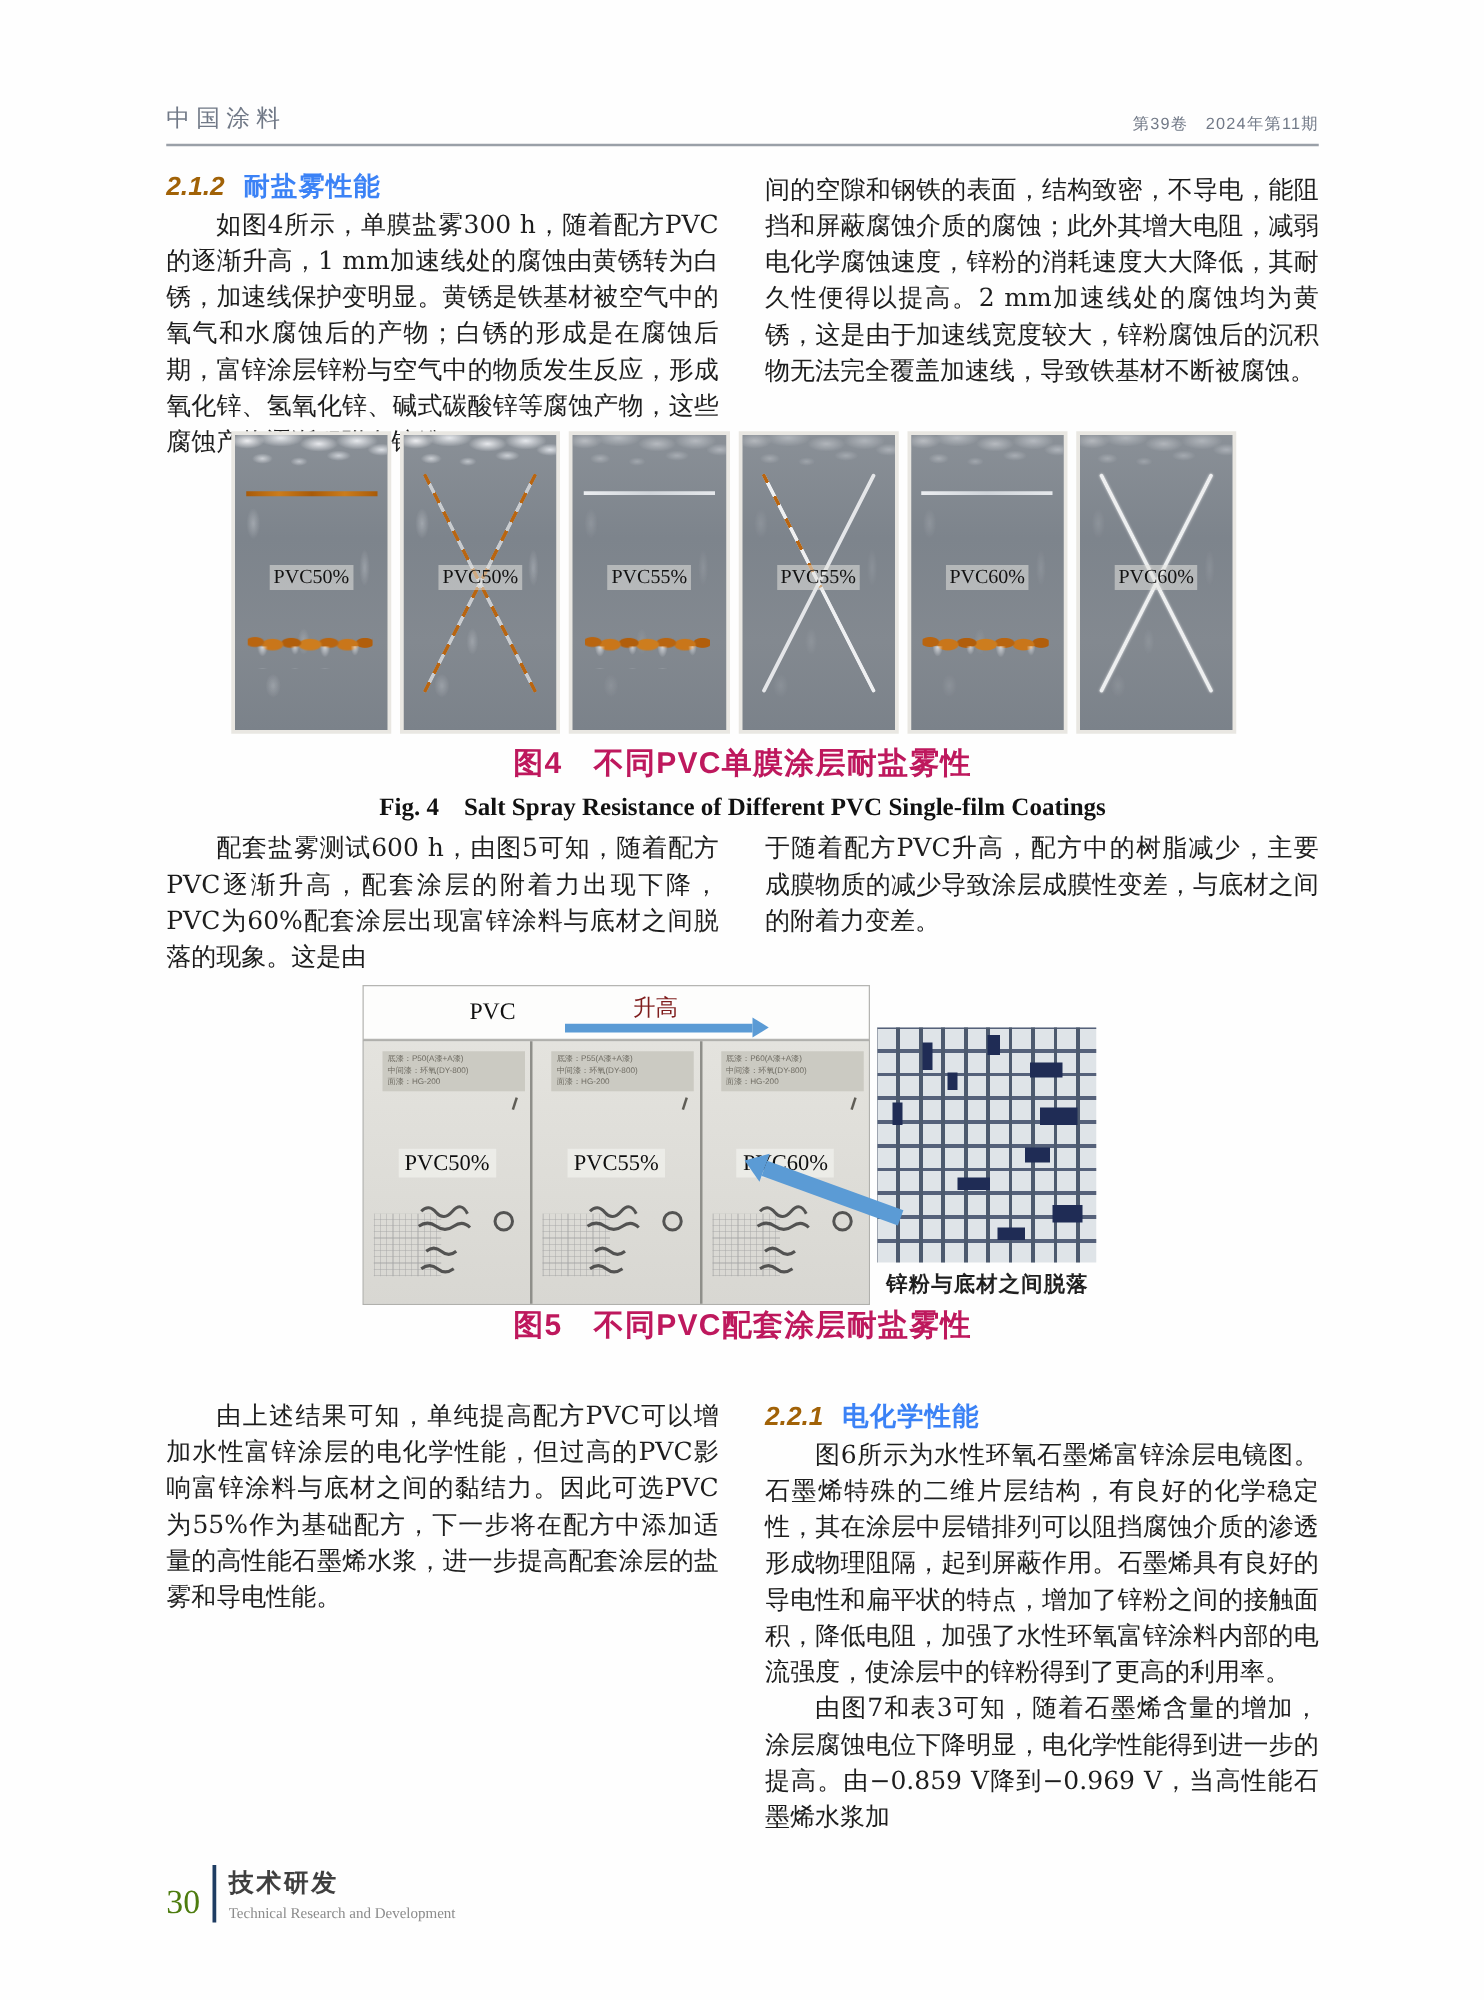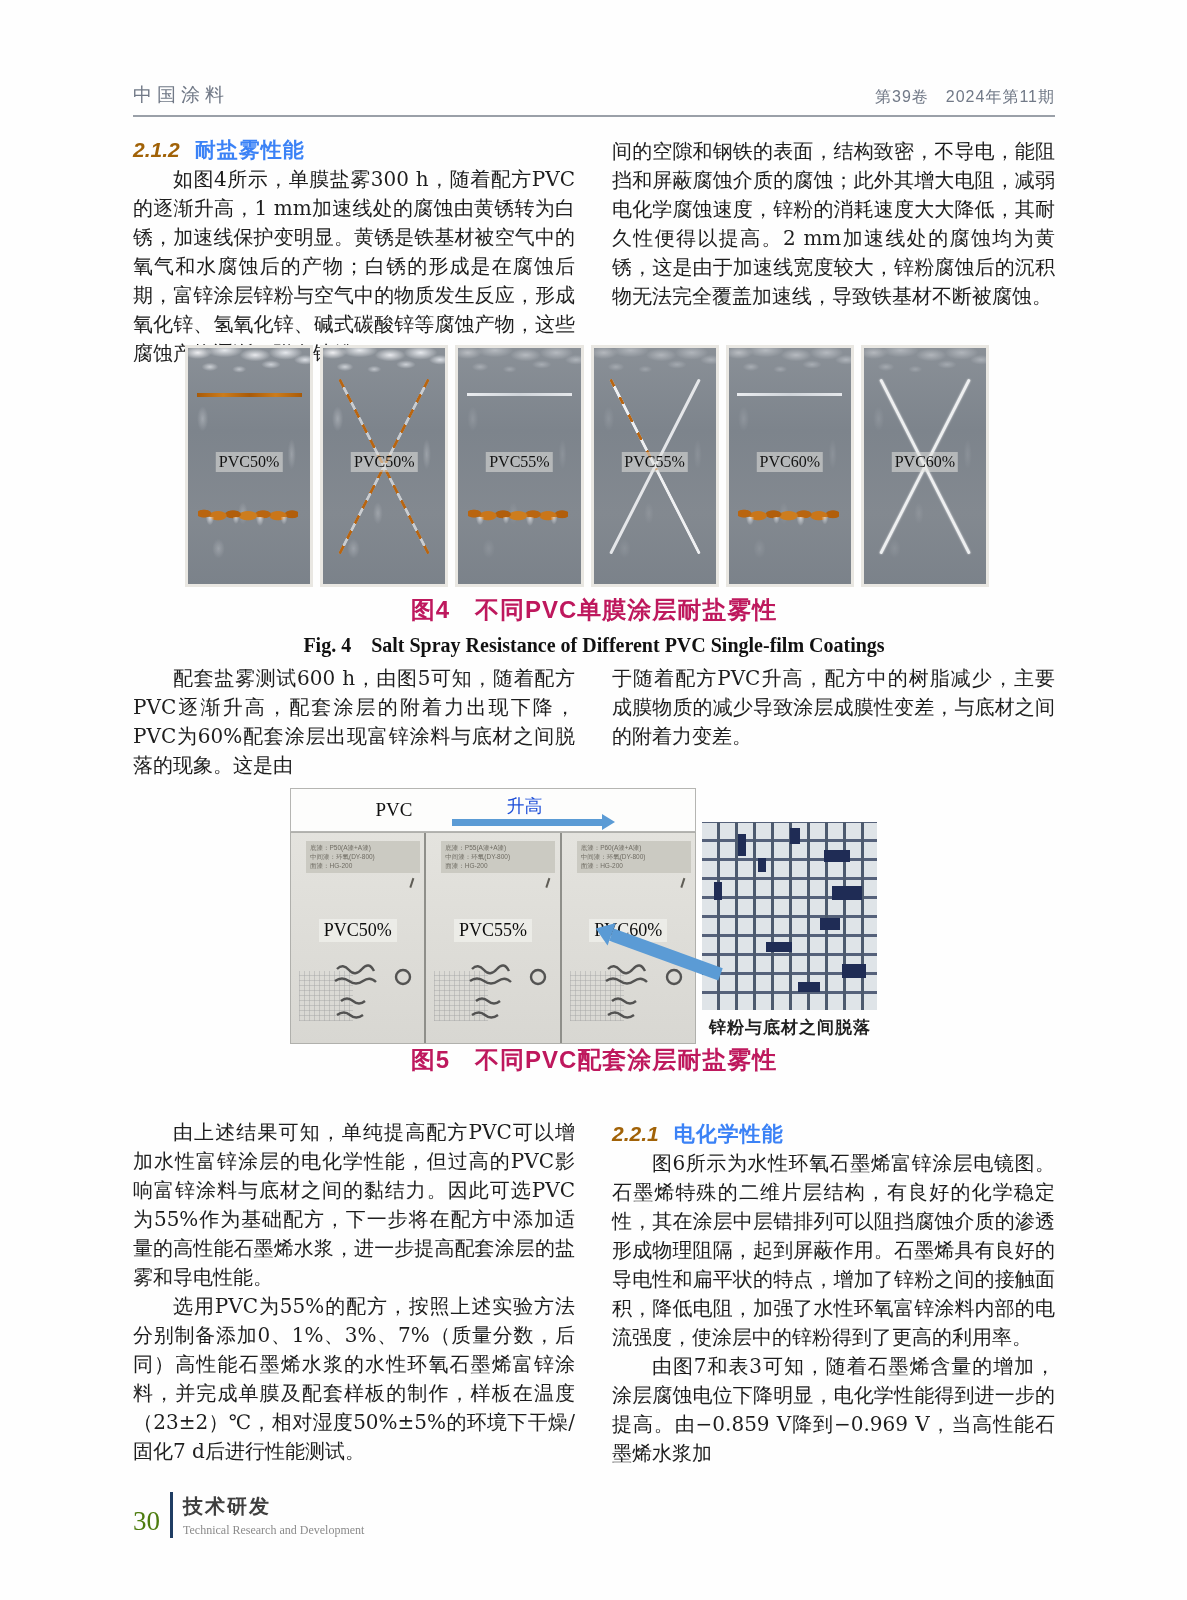--- a/index.html
+++ b/index.html
@@ -4,21 +4,21 @@
 <style>
   html,body{margin:0;padding:0;background:#ffffff;}
   #page{position:relative;width:1187px;height:1600px;background:#fefefe;overflow:hidden;
         font-family:"DejaVu Serif","Liberation Serif",serif;color:#1d1d1d;}
 
   
   #pghead{position:absolute;left:133px;top:82px;width:922px;border-bottom:2px solid #9aa0a8;
           padding-bottom:7px;display:flex;justify-content:space-between;align-items:flex-end;
           font-family:"Liberation Sans","DejaVu Sans",sans-serif;color:#717987;}
   #pghead .j{font-size:19px;letter-spacing:5px;}
-  #pghead .iss{font-size:16px;letter-spacing:1px;}
+  #pghead .iss{font-size:13px;letter-spacing:1px;}
 
   
   .col{position:absolute;}
   .para{font-size:20px;line-height:29px;text-align:justify;color:#1d1d1d;margin:0;}
   .ind{text-indent:2em;}
   .shead{font-size:21px;font-weight:bold;line-height:31px;
          font-family:"Liberation Sans","DejaVu Sans",sans-serif;white-space:nowrap;}
   .shead .num{color:#a16207;margin-right:15px;font-style:italic;}
   .shead .ttl{color:#3b82f6;letter-spacing:1px;}
   .shead.allred .ttl{color:#a23a2b;}
@@ -99,21 +99,21 @@
           font-size:16px;color:#121212;background:rgba(225,226,222,.55);
           padding:1px 3px;white-space:nowrap;font-family:"Liberation Serif",serif;}
 
   
   #fig5{position:absolute;left:290px;top:788px;width:800px;height:254px;}
   .f5header{position:absolute;left:0;top:0;width:406px;height:44px;background:#fdfdfc;
             border:1px solid #b5b5b2;box-sizing:border-box;display:flex;align-items:center;
             justify-content:center;gap:26px;}
   .f5header .pvc{font-size:19px;color:#111;font-family:"Liberation Serif",serif;}
   .risebox{display:flex;flex-direction:column;align-items:center;width:172px;}
-  .risebox .rise{font-size:18px;color:#1d4ed8;}
+  .risebox .rise{font-size:18px;color:#7f1d1d;}
   .harrow{position:relative;width:150px;height:7px;background:#5b9bd5;margin-top:1px;align-self:flex-start;margin-left:14px;}
   .harrow::after{content:"";position:absolute;right:-13px;top:-5px;
                  border-left:13px solid #5b9bd5;border-top:8.5px solid transparent;border-bottom:8.5px solid transparent;}
 
   .f5panels{position:absolute;left:0;top:44px;width:406px;height:212px;display:flex;
             background:linear-gradient(180deg,#e4e3de,#d8d7d2);border:1px solid #b0b0ac;box-sizing:border-box;}
   .f5panel{position:relative;flex:1;border-right:2px solid #8f8f8a;overflow:hidden;}
   .f5panel:last-child{border-right:none;}
   .sticker{position:absolute;left:15px;top:8px;width:106px;background:rgba(199,197,189,.85);
            padding:3px 4px;display:flex;flex-direction:column;gap:1px;}
@@ -330,21 +330,20 @@
     <div class="bigarrow"></div>
     <div class="closeup-cap">锌粉与底材之间脱落</div>
   </div>
 
   <div id="fig5-cap" class="figcap">
     <div class="capzh">图5　不同PVC配套涂层耐盐雾性</div>
   </div>
 
   <div id="l-bot" class="col">
     <p class="para ind" style="margin-bottom:0;">由上述结果可知，单纯提高配方PVC可以增加水性富锌涂层的电化学性能，但过高的PVC影响富锌涂料与底材之间的黏结力。因此可选PVC为55%作为基础配方，下一步将在配方中添加适量的高性能石墨烯水浆，进一步提高配套涂层的盐雾和导电性能。</p>
-    <p class="para ind">选用PVC为55%的配方，按照上述实验方法分别制备添加0、1%、3%、7%（质量分数，后同）高性能石墨烯水浆的水性环氧石墨烯富锌涂料，并完成单膜及配套样板的制作，样板在温度（23±2）℃，相对湿度50%±5%的环境下干燥/固化7 d后进行性能测试。</p>
   </div>
 
   <div id="r-bot" class="col">
     <div class="shead">
       <span class="num">2.2.1</span><span class="ttl">电化学性能</span>
     </div>
     <p class="para ind" style="margin:0;">图6所示为水性环氧石墨烯富锌涂层电镜图。石墨烯特殊的二维片层结构，有良好的化学稳定性，其在涂层中层错排列可以阻挡腐蚀介质的渗透形成物理阻隔，起到屏蔽作用。石墨烯具有良好的导电性和扁平状的特点，增加了锌粉之间的接触面积，降低电阻，加强了水性环氧富锌涂料内部的电流强度，使涂层中的锌粉得到了更高的利用率。</p>
     <p class="para ind" style="margin:0;">由图7和表3可知，随着石墨烯含量的增加，涂层腐蚀电位下降明显，电化学性能得到进一步的提高。由−0.859 V降到−0.969 V，当高性能石墨烯水浆加</p>
   </div>
 

